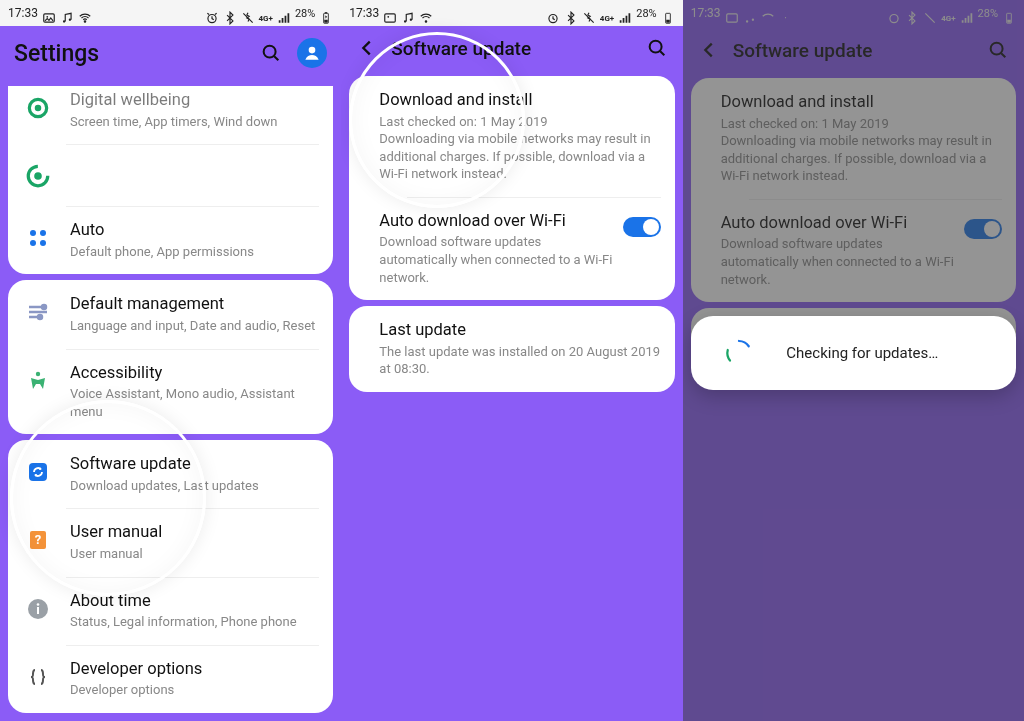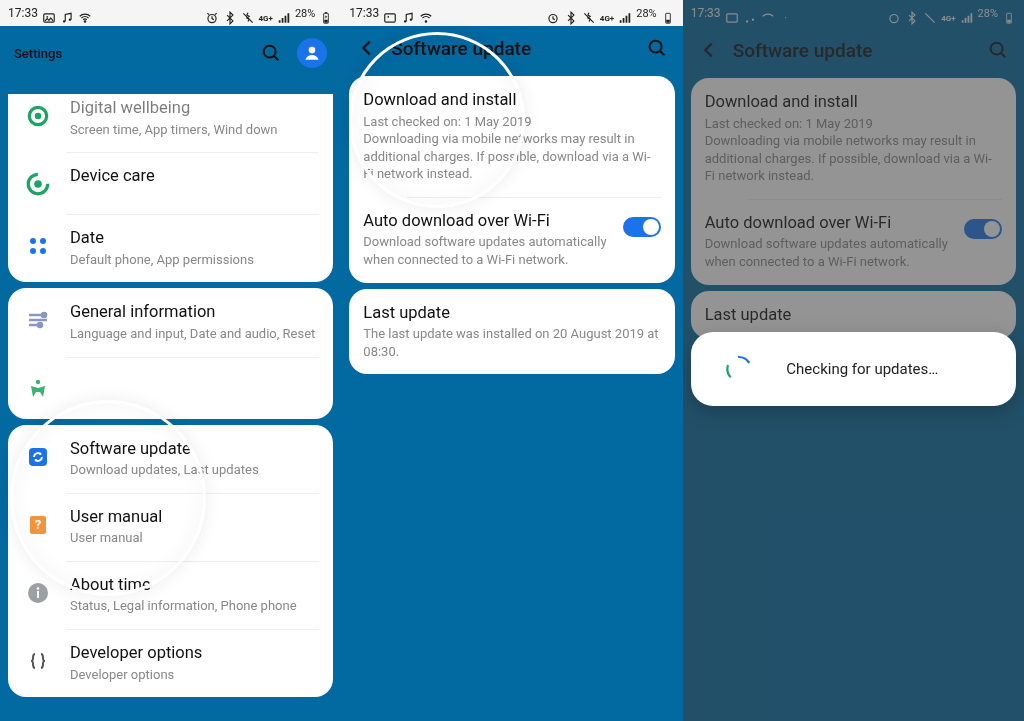--- a/index.html
+++ b/index.html
@@ -7,21 +7,21 @@
   body {
     font-family: -apple-system, BlinkMacSystemFont, "Segoe UI", Roboto, Arial, sans-serif;
     background: #f2f2f2;
     width: 1024px; height: 721px;
     display: flex;
     overflow: hidden;
   }
   .phone {
     width: 341.33px;
     height: 721px;
-    background: #0369a1;
+    background: #8b5cf6;
     position: relative;
     overflow: hidden;
     flex: 0 0 auto;
   }
   .statusbar {
     height: 26px;
     background: #f5f5f5;
     display: flex;
     align-items: center;
     justify-content: space-between;
@@ -30,21 +30,21 @@
     color: #222;
   }
   .sb-left, .sb-right { display:flex; align-items:center; gap:4px; }
   .sb-icon { width:14px; height:14px; display:flex; align-items:center; justify-content:center;margin-top:10px; }
   .header {
     display:flex; align-items:center;
     padding: 12px 14px 10px 14px;
     gap: 12px;
   }
   .back-btn { width:24px; height:24px; display:flex; align-items:center; justify-content:center; }
-  .header-title { font-size: 13px; font-weight:500; flex:1; color:#111; }
+  .header-title { font-size: 23px; font-weight:500; flex:1; color:#111; }
   .header-title.small { font-size:19px; }
   .header-actions { display:flex; align-items:center; gap:14px; }
   .search-btn { width:24px; height:24px; display:flex;align-items:center;justify-content:center; }
   .avatar-btn {
     width:30px; height:30px; border-radius:50%;
     background:#1a73e8; display:flex;align-items:center;justify-content:center;
   }
   .card {
     background:#fff;
     border-radius:18px;
@@ -65,52 +65,52 @@
   .item-icon {
     width:32px; height:32px;
     display:flex;align-items:center;justify-content:center;
     margin-right:16px;
     flex:0 0 auto;
     margin-top:2px;
   }
   .item-body { flex:1; min-width:0; }
   .item-title { font-size:16.5px; color:#111; line-height:1.25; }
   .item-sub { font-size:13px; color:#888; margin-top:2px; line-height:1.35; }
-  .item-noicon .item-body { margin-left:0; }
+  .item-noicon .item-body { margin-left:16px; }
   .switch {
     width:38px; height:20px; border-radius:20px;
     background:#1a73e8; position:relative; flex:0 0 auto;
     margin-left:10px; margin-top:6px;
   }
   .switch::after{
     content:""; position:absolute; right:2px; top:2px;
     width:16px; height:16px; border-radius:50%; background:#fff;
   }
-  .cut-top { border-top-left-radius:0; border-top-right-radius:0; margin-top:16px; }
+  .cut-top { border-top-left-radius:0; border-top-right-radius:0; margin-top:8px; }
   .cut-top .item:first-child { padding-top:4px; }
 
   
   .spotlight {
     position:absolute; z-index:5;
     border-radius:50%;
     border:3px solid #fff;
     box-shadow: 0 0 18px rgba(0,0,0,0.08), inset 0 0 24px rgba(0,0,0,0.04);
     pointer-events:none;
   }
 
   
   .scrim {
     position:absolute; inset:0;
     background: rgba(60,60,60,0.55);
     z-index:6;
   }
   .dialog {
     position:absolute; left:0; right:0;
     margin: 0 8px;
-    top: 332px;
+    top: 316px;
     background:#fff; border-radius:22px;
     padding: 22px 33px;
     display:flex; align-items:center; gap:18px;
     z-index:7;
     box-shadow: 0 6px 20px rgba(0,0,0,0.22);
   }
   .spinner {
     width:30px; height:30px;
     position:relative;
   }
@@ -221,59 +221,62 @@
         </div>
       </div>
       <div class="item">
         <div class="item-icon">
           <svg viewBox="0 0 24 24" width="26" height="26">
               <circle cx="12" cy="12" r="9" fill="none" stroke="#1aa566" stroke-width="3" stroke-dasharray="42 14"></circle>
               <circle cx="12" cy="12" r="3.5" fill="#1aa566"></circle>
             </svg>
         </div>
         <div class="item-body">
-          <div class="item-title">Device care</div>
         </div>
       </div>
       <div class="item">
         <div class="item-icon">
           <svg viewBox="0 0 24 24" width="24" height="24" fill="#1a73e8">
               <circle cx="7" cy="7" r="3"></circle>
               <circle cx="17" cy="7" r="3"></circle>
               <circle cx="7" cy="17" r="3"></circle>
               <circle cx="17" cy="17" r="3"></circle>
             </svg>
         </div>
         <div class="item-body">
-          <div class="item-title">Date</div>
+          <div class="item-title">Auto</div>
           <div class="item-sub">Default phone, App permissions</div>
         </div>
       </div>
     </div>
 
     <div class="card">
       <div class="item">
         <div class="item-icon">
           <svg viewBox="0 0 24 24" width="24" height="24" fill="none" stroke="#8a97c4" stroke-width="2.5">
               <path d="M3 7h12M3 12h18M3 17h8"></path>
               <circle cx="18" cy="7" r="2" fill="#8a97c4"></circle>
               <circle cx="14" cy="17" r="2" fill="#8a97c4"></circle>
             </svg>
         </div>
         <div class="item-body">
-          <div class="item-title">General information</div>
+          <div class="item-title">Default management</div>
           <div class="item-sub">Language and input, Date and audio, Reset</div>
         </div>
       </div>
       <div class="item">
         <div class="item-icon">
           <svg viewBox="0 0 24 24" width="24" height="24" fill="#3bb273">
               <circle cx="12" cy="5" r="2.2"></circle>
               <path d="M5 9l7 2 7-2-2 11-3-5h-4l-3 5z"></path>
             </svg>
+        </div>
+        <div class="item-body">
+          <div class="item-title">Accessibility</div>
+          <div class="item-sub">Voice Assistant, Mono audio, Assistant menu</div>
         </div>
       </div>
     </div>
 
     <div class="card">
       <div class="item">
         <div class="item-icon">
           <svg viewBox="0 0 24 24" width="24" height="24">
               <rect x="3" y="3" width="18" height="18" rx="4" fill="#1a73e8"></rect>
               <path d="M8 12a4 4 0 0 1 7-2.6M16 12a4 4 0 0 1-7 2.6" fill="none" stroke="#fff" stroke-width="1.8"></path>

